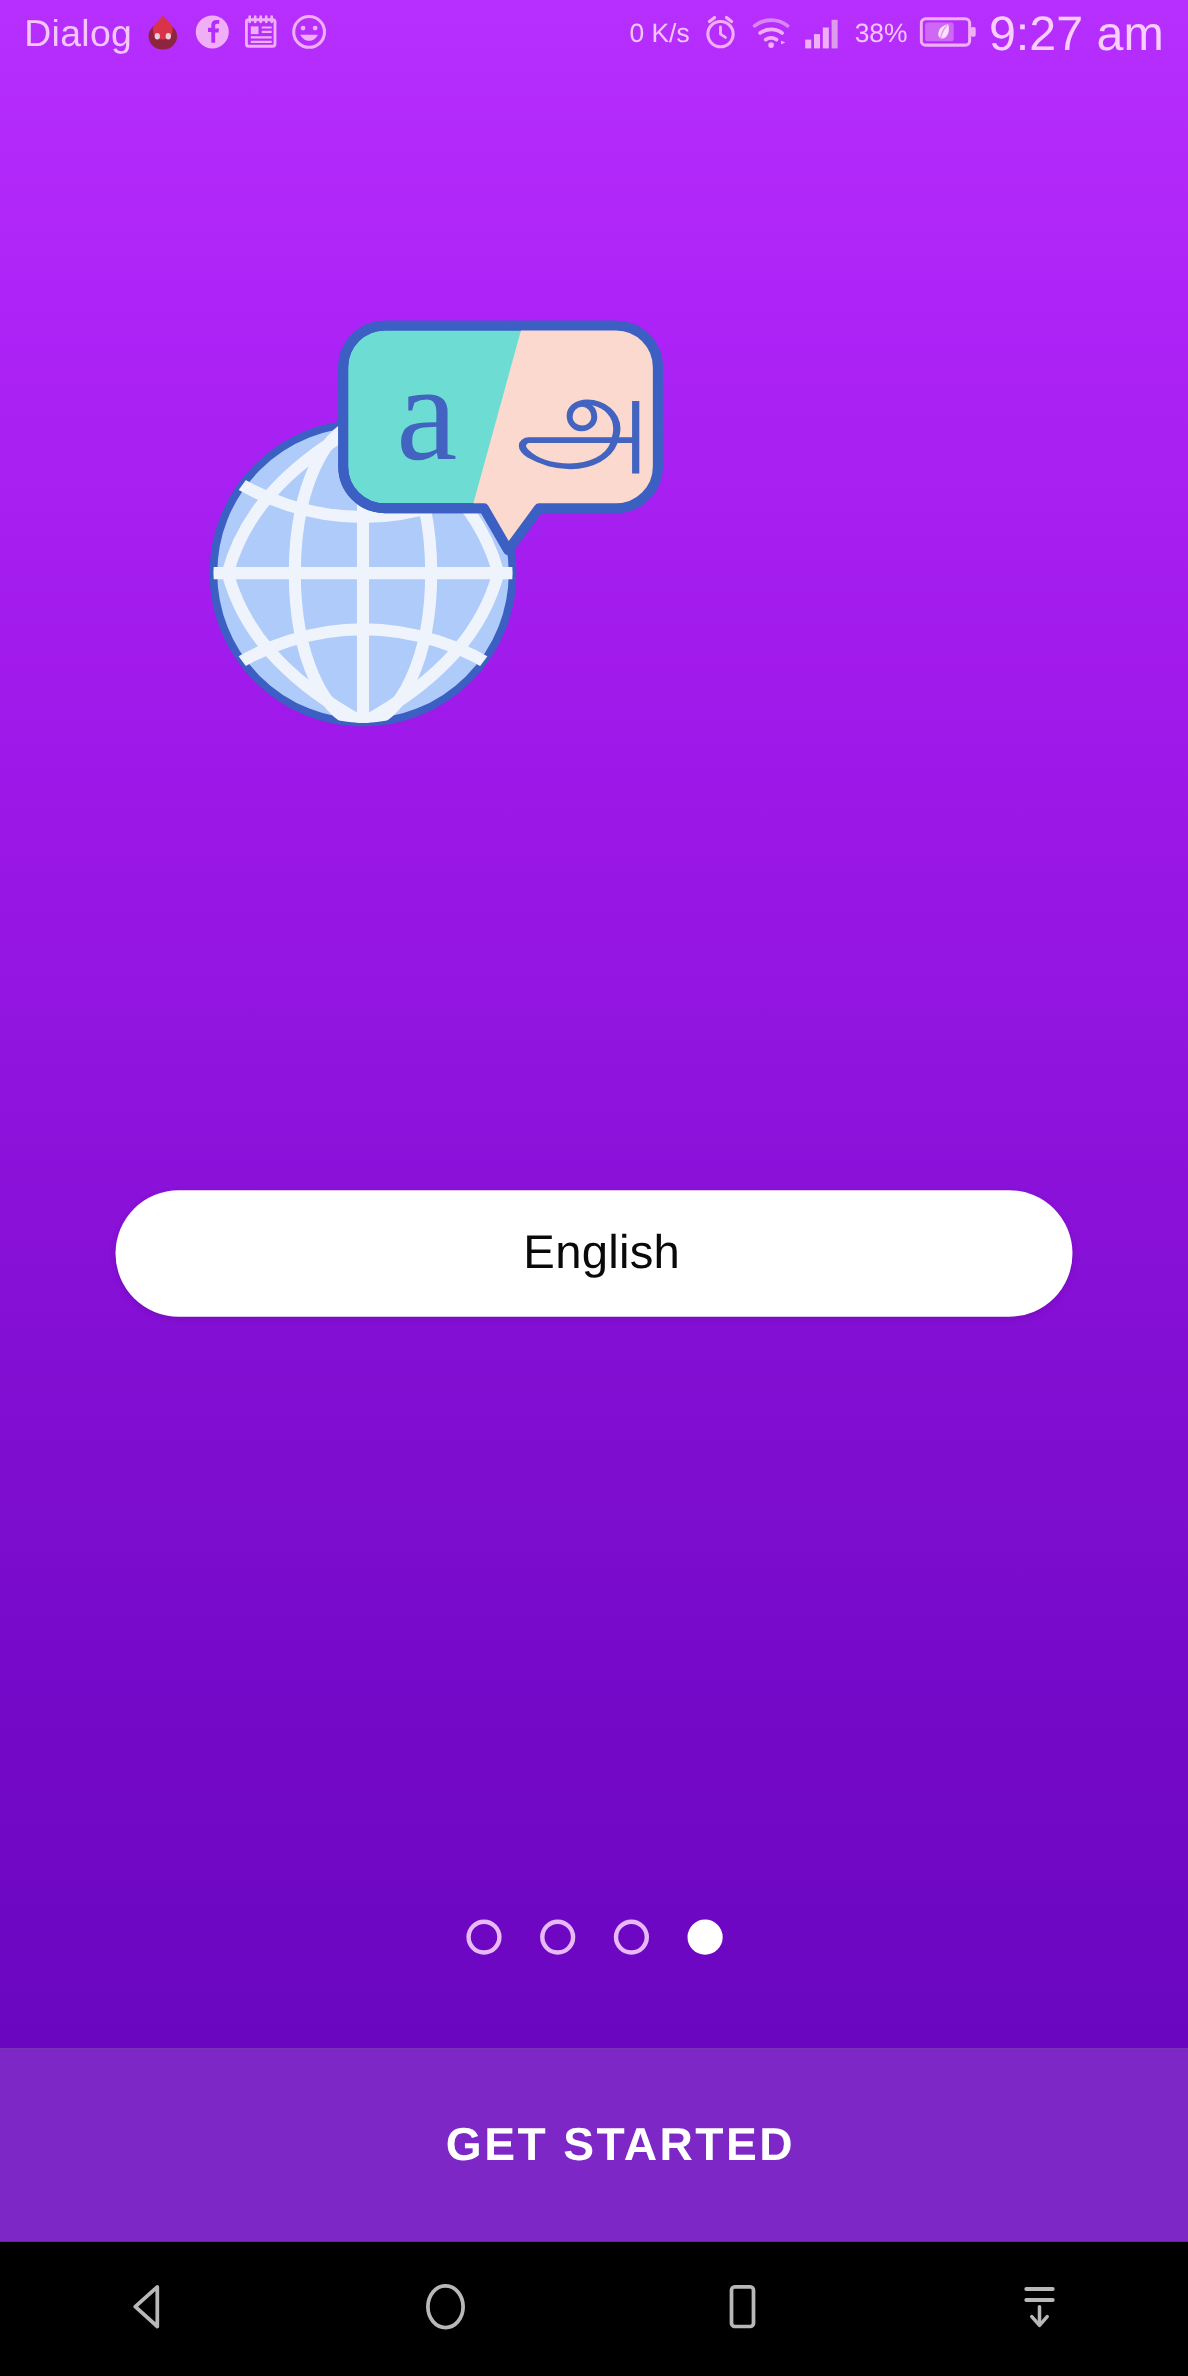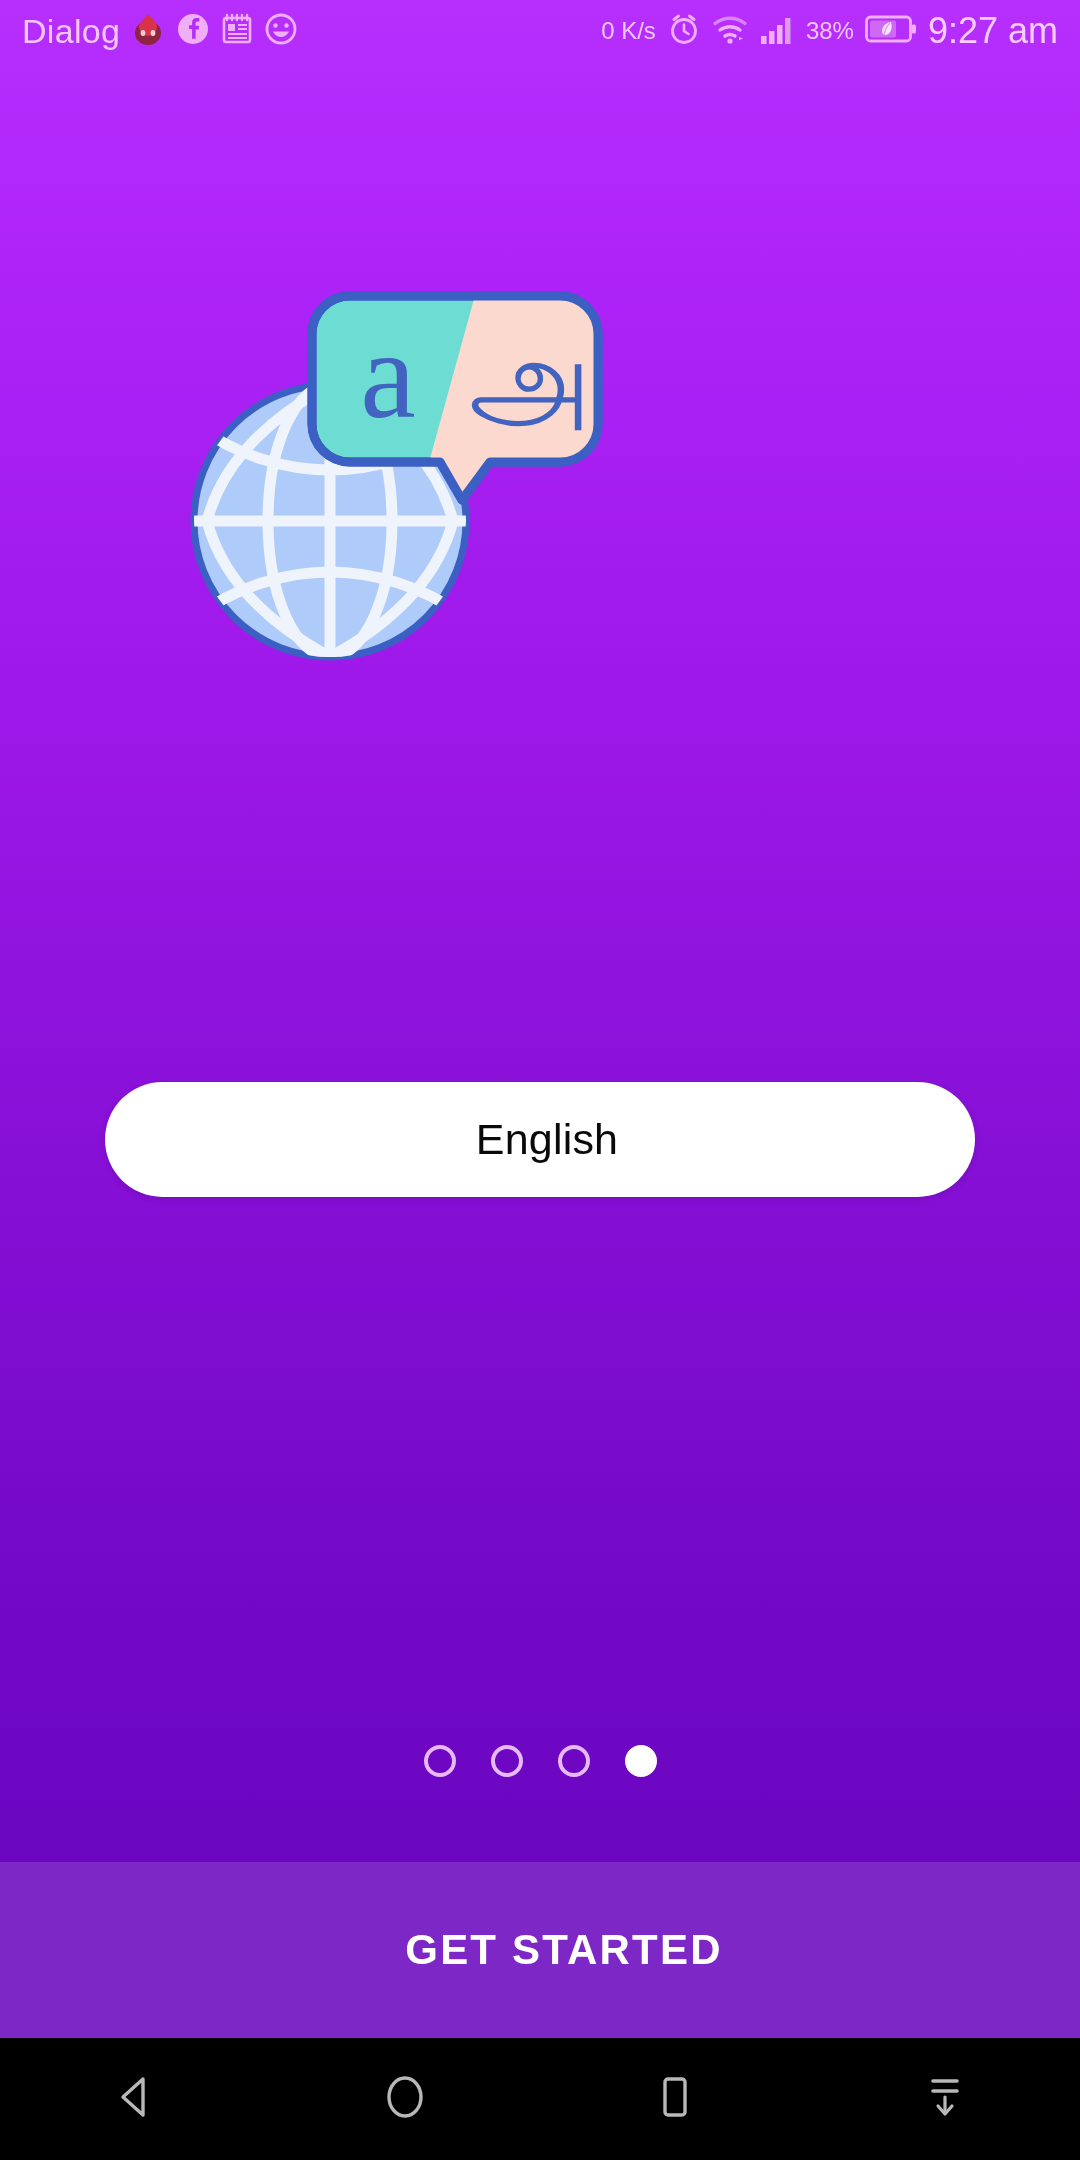--- a/index.html
+++ b/index.html
@@ -36,21 +36,21 @@
   .carrier {
     font-size:34px; letter-spacing:.3px;
     color:#f6c6fb; line-height:1;
   }
   .sb-ico { display:block; }
   .status-right {
     margin-left:auto;
     display:flex; align-items:center; gap:11px;
   }
   .sb-text { font-size:24px; color:#f6c6fb; line-height:1; white-space:nowrap; }
-  .sb-time { font-size:36px; color:#f9cdfd; line-height:1; white-space:nowrap; }
+  .sb-time { font-size:44px; color:#f9cdfd; line-height:1; white-space:nowrap; }
 
   
   .illustration {
     position:absolute;
     left:185px; top:276px;
     width:420px; height:420px;
   }
   .illustration svg { display:block; width:100%; height:100%; overflow:visible; }
 
   

